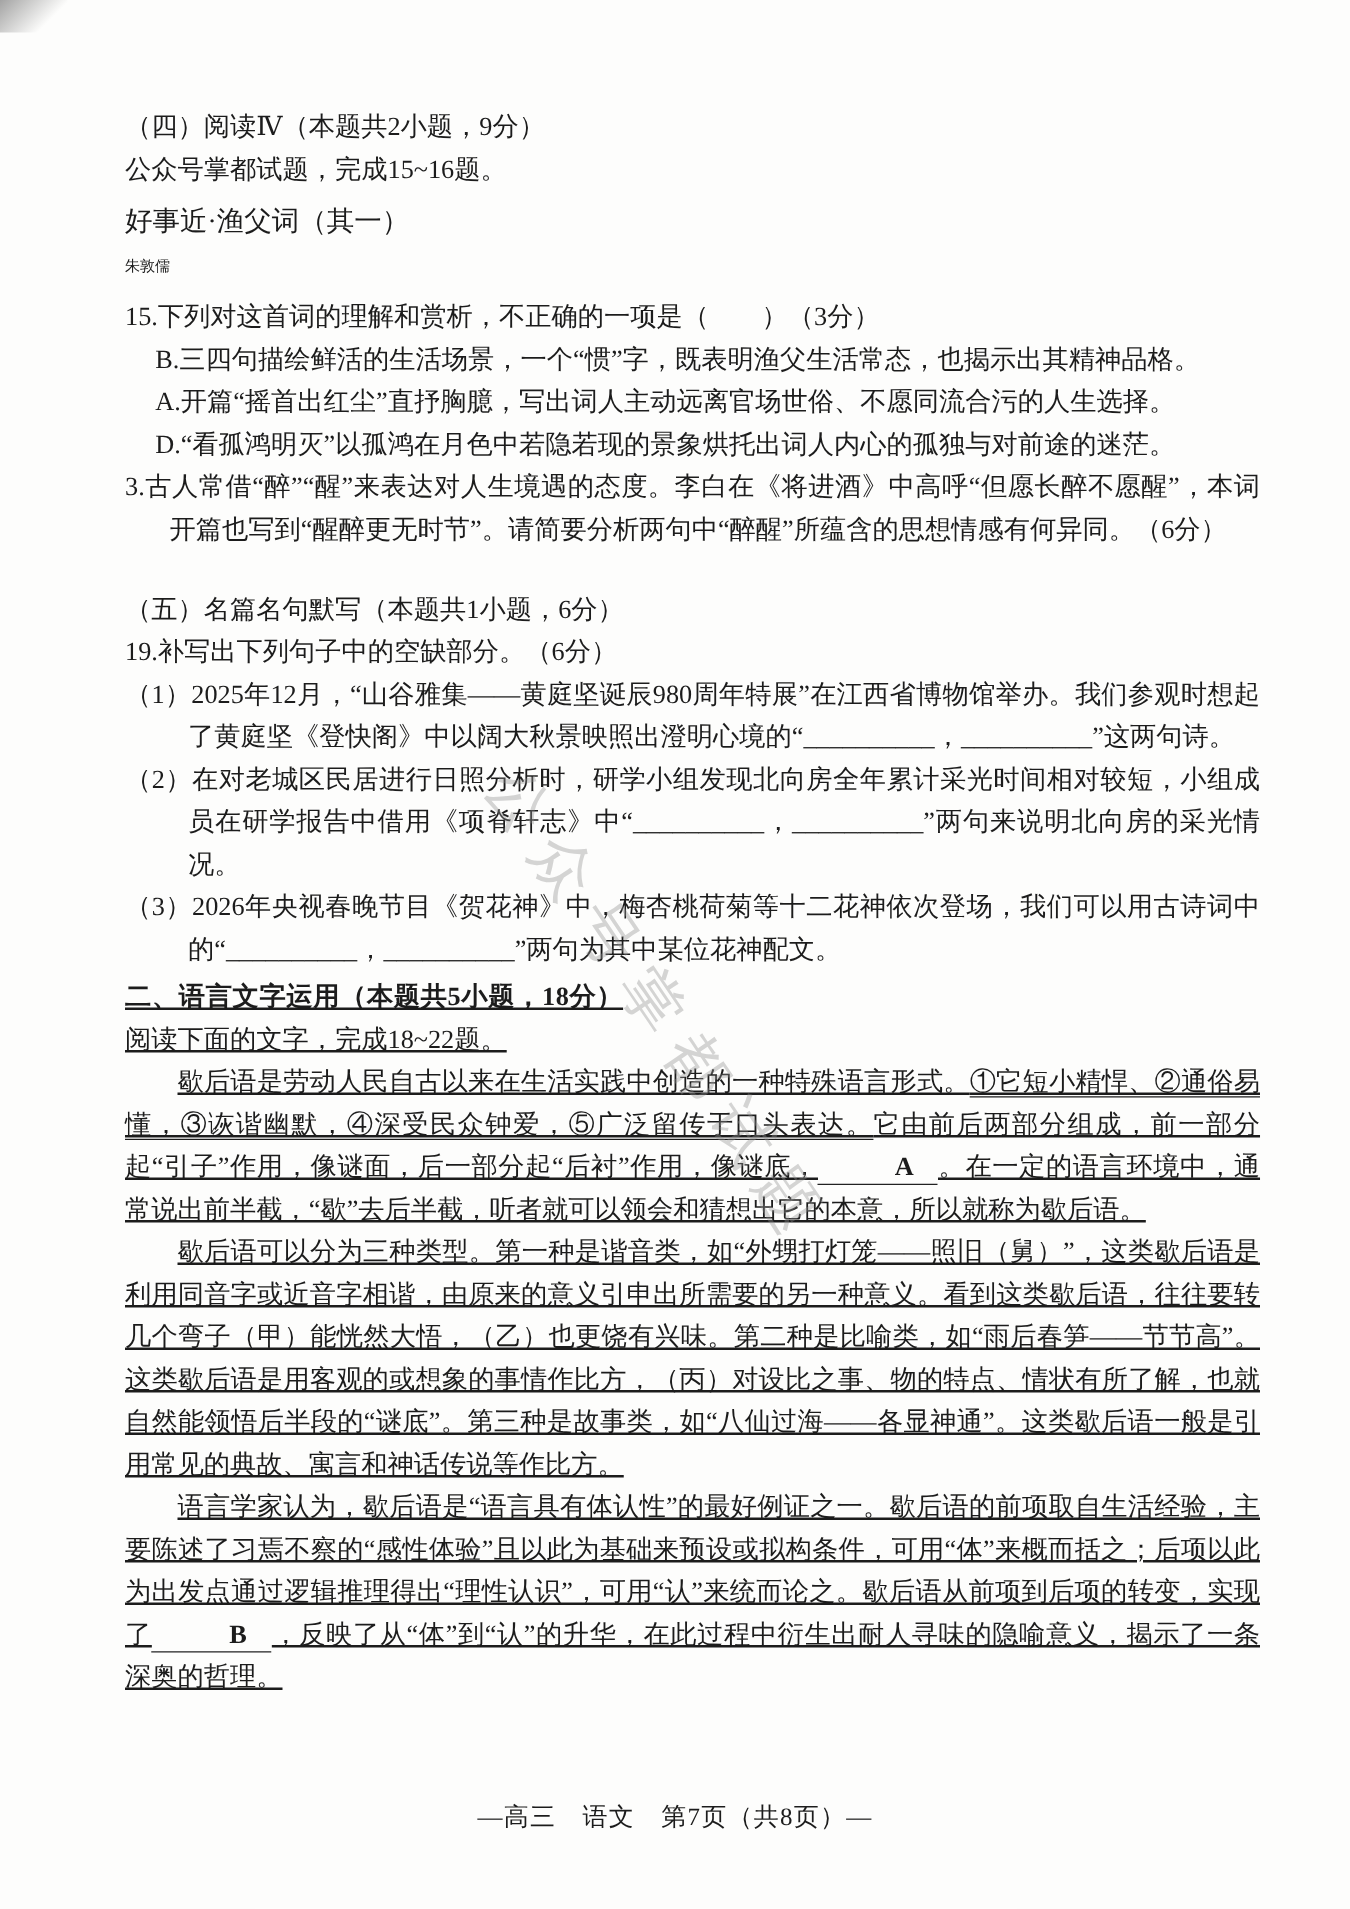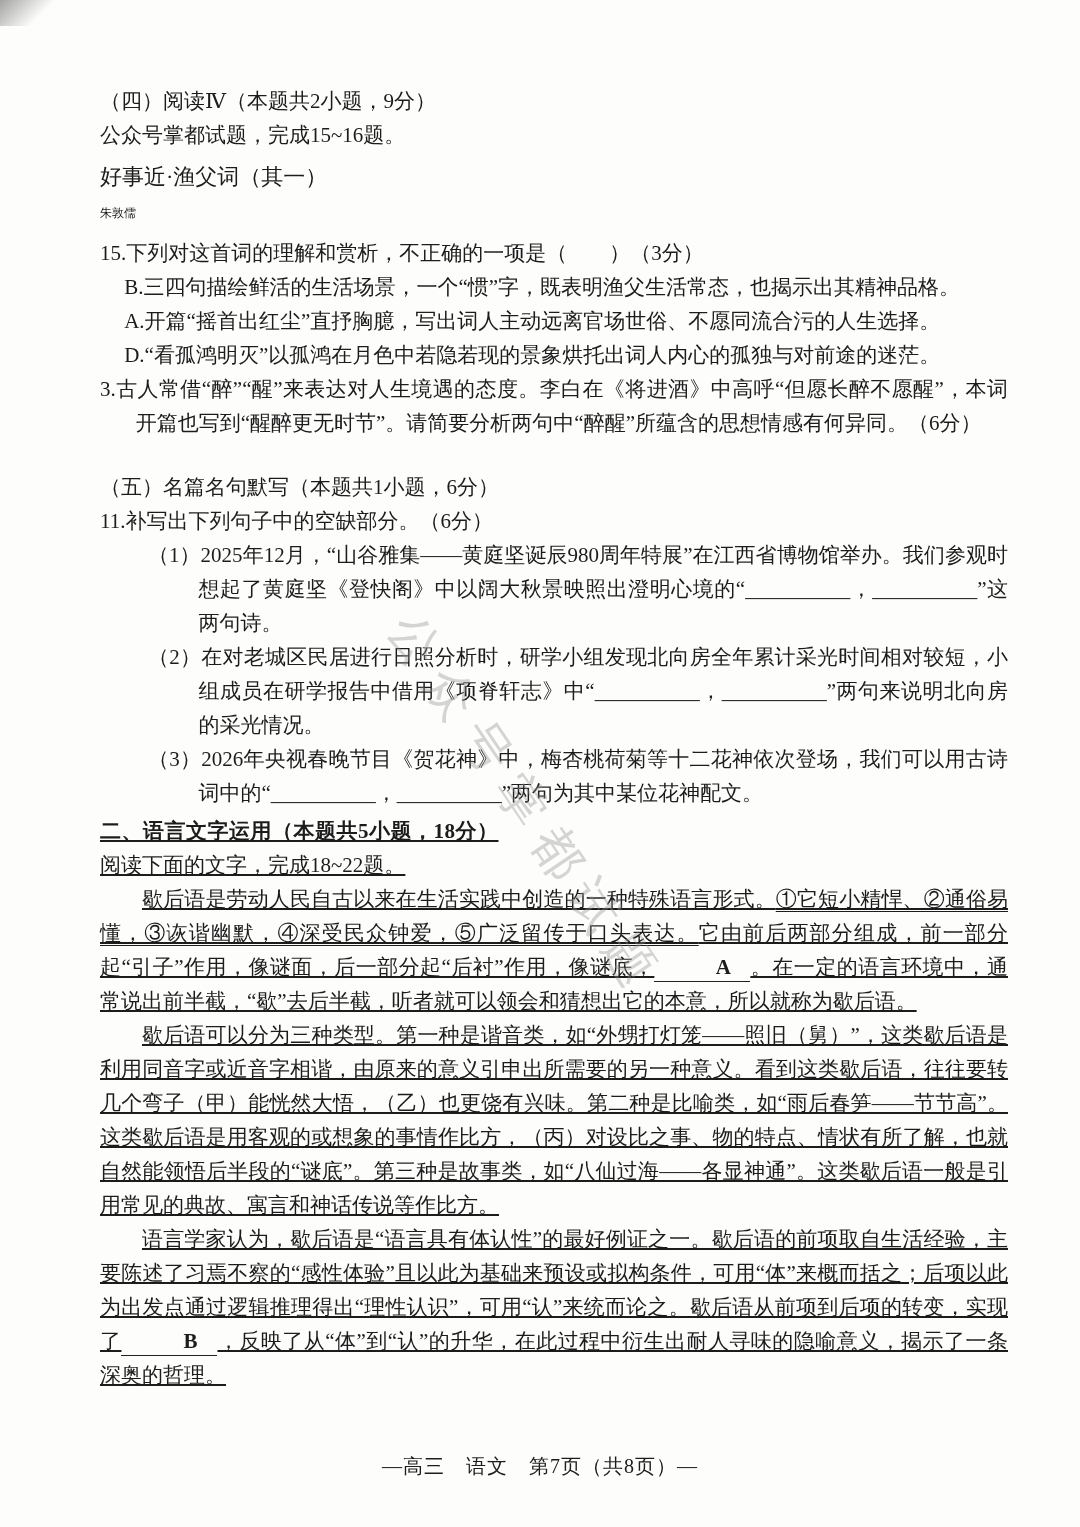--- a/index.html
+++ b/index.html
@@ -23,21 +23,21 @@
     background: linear-gradient(135deg, rgba(90,90,90,.55), rgba(200,200,200,0) 70%);
     pointer-events: none;
   }
   p, div.line { margin: 0; }
   .just { text-align: justify; text-justify: inter-ideograph; }
   .center { text-align: left; }
   .poem-title { font-size: 22px; margin-top: 8px; }
   .poem-author { font-size: 12px; margin: 2px 0 6px; }
   .first-indent { text-indent: 2em; }
   .hang-q { padding-left: 1.7em; text-indent: -1.7em; }
-  .hang-item { padding-left: 2.4em; text-indent: -2.4em; margin-left: 48px; }
+  .hang-item { padding-left: 2.4em; text-indent: -2.4em; }
   .option-row { padding-left: 1.15em; }
   .section-gap { margin-top: 30px; }
   .small-gap { margin-top: 4px; text-decoration: underline; }
   .heading-bold { font-weight: 700; letter-spacing: .5px; }
   .useg {
     text-decoration: underline;
     text-underline-offset: 5px;
     text-decoration-thickness: 1px;
   }
   .blank {
@@ -60,21 +60,21 @@
     color: rgba(145,145,145,0.38);
     transform: rotate(56deg);
     transform-origin: left top;
     white-space: nowrap;
     pointer-events: none;
     font-family: "Liberation Sans", sans-serif;
   }
   .footer {
     position: absolute;
     left: 0; right: 0;
-    bottom: 44px;
+    bottom: 56px;
     text-align: center;
     font-size: 20px;
     letter-spacing: 1px;
   }
 </style>
 </head>
 <body>
 
 <div class="page">
   <div class="scan-smudge"></div>
@@ -90,21 +90,21 @@
     <div>
       <p class="just option-row">B.三四句描绘鲜活的生活场景，一个“惯”字，既表明渔父生活常态，也揭示出其精神品格。</p>
       <p class="just option-row">A.开篇“摇首出红尘”直抒胸臆，写出词人主动远离官场世俗、不愿同流合污的人生选择。</p>
       <p class="just option-row">D.“看孤鸿明灭”以孤鸿在月色中若隐若现的景象烘托出词人内心的孤独与对前途的迷茫。</p>
     </div>
     <p class="just hang-q">3.古人常借“醉”“醒”来表达对人生境遇的态度。李白在《将进酒》中高呼“但愿长醉不愿醒”，本词开篇也写到“醒醉更无时节”。请简要分析两句中“醉醒”所蕴含的思想情感有何异同。（6分）</p>
   </div>
 
   <div class="section-gap">
     <p class="just">（五）名篇名句默写（本题共1小题，6分）</p>
-    <p class="just">11.补写出下列句子中的空缺部分。（6分）</p>
+    <p class="just">19.补写出下列句子中的空缺部分。（6分）</p>
     <p class="just hang-item">（1）2025年12月，“山谷雅集——黄庭坚诞辰980周年特展”在江西省博物馆举办。我们参观时想起了黄庭坚《登快阁》中以阔大秋景映照出澄明心境的“__________，__________”这两句诗。</p>
     <p class="just hang-item">（2）在对老城区民居进行日照分析时，研学小组发现北向房全年累计采光时间相对较短，小组成员在研学报告中借用《项脊轩志》中“__________，__________”两句来说明北向房的采光情况。</p>
     <p class="just hang-item">（3）2026年央视春晚节目《贺花神》中，梅杏桃荷菊等十二花神依次登场，我们可以用古诗词中的“__________，__________”两句为其中某位花神配文。</p>
   </div>
 
   <div class="small-gap">
     <p class="just heading-bold">二、语言文字运用（本题共5小题，18分）</p>
     <p class="just">阅读下面的文字，完成18~22题。</p>
 
     <p class="just first-indent">

